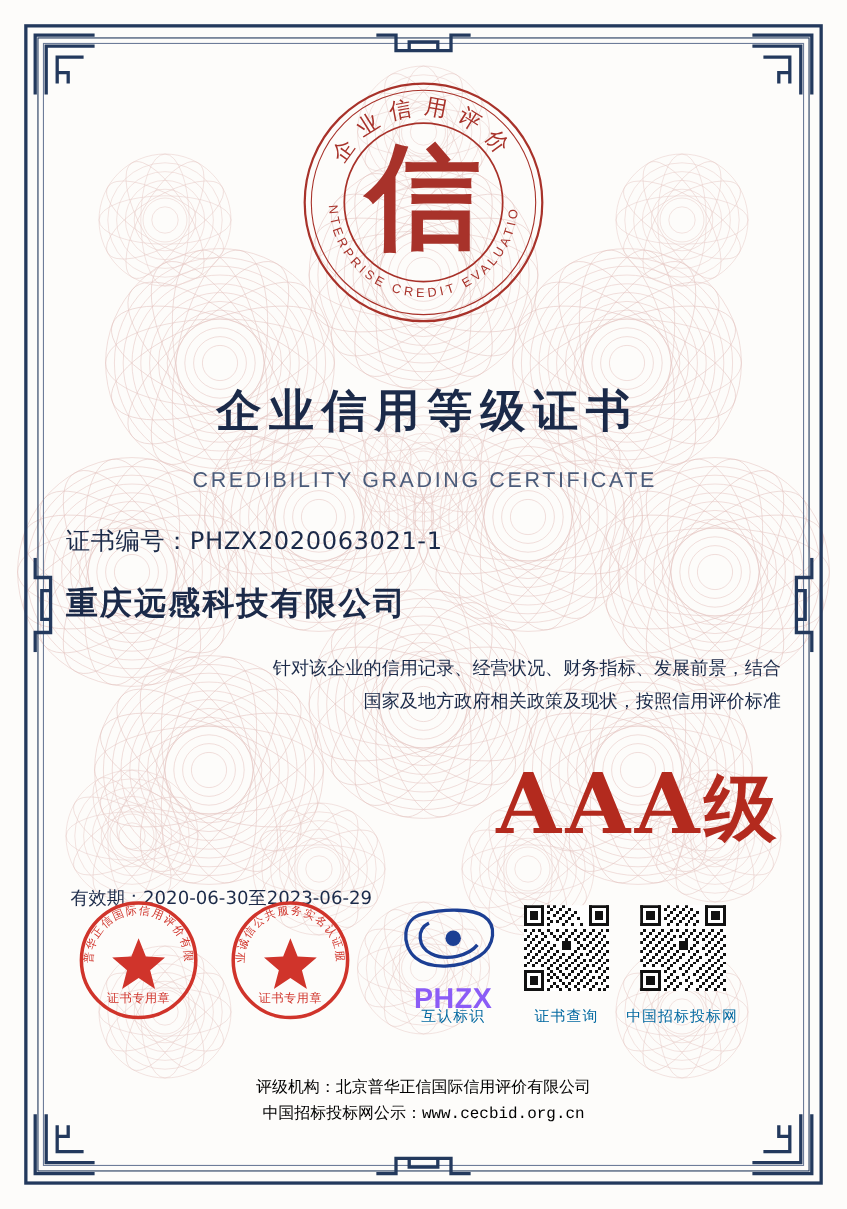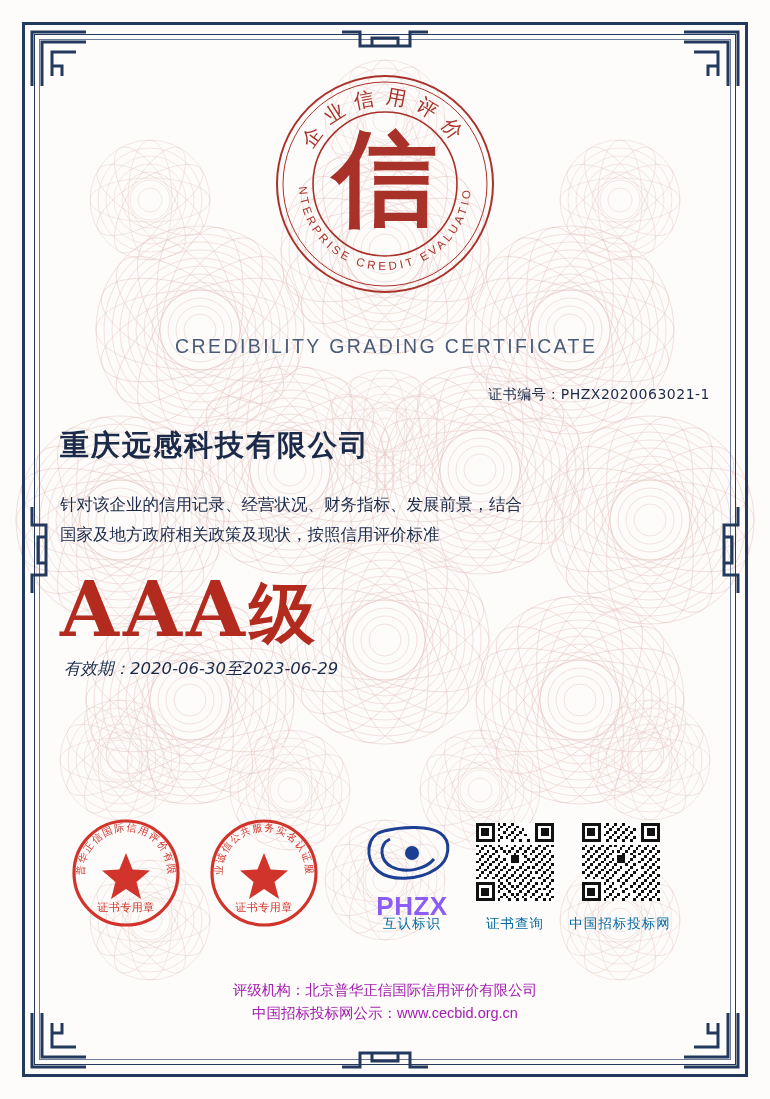--- a/index.html
+++ b/index.html
@@ -114,69 +114,68 @@
     text-align: center;
     margin-top: 25px;
     font-family: "Liberation Sans", sans-serif;
     font-size: 19.5px;
     letter-spacing: 2.4px;
     color: #4a5b7a;
     text-indent: 2.4px;
   }
 
   .cert-no {
-    text-align: right;
+    text-align: left;
     margin-top: 28px;
     font-family: "DejaVu Sans", "Liberation Sans", sans-serif;
-    font-size: 14px;
+    font-size: 22px;
     color: #1b2a49;
     letter-spacing: 0.5px;
   }
 
   .company {
     margin-top: 22px;
     font-family: "DejaVu Sans", "Liberation Sans", sans-serif;
     font-size: 29px;
     font-weight: bold;
     color: #1b2a49;
     letter-spacing: 2px;
   }
 
   .body-text {
     margin-top: 24px;
-    text-align: left;
+    text-align: right;
     font-family: "DejaVu Sans", "Liberation Sans", sans-serif;
     font-size: 16.5px;
     line-height: 30px;
     color: #1b2a49;
   }
   .body-text div { white-space: nowrap; }
 
   .grade {
-    text-align: left;
-    margin-top: 20px;
+    text-align: right;
+    margin-top: 38px;
     font-family: "DejaVu Serif", "Liberation Serif", serif;
     font-size: 76px;
     font-weight: bold;
     color: #b32a1e;
     letter-spacing: 4px;
     line-height: 1.05;
   }
   .grade .cn {
     font-family: "DejaVu Sans", "Liberation Sans", sans-serif;
     font-size: 66px;
   }
 
   .validity {
-    margin-top: 8px;
+    margin-top: 35px;
     margin-left: 4px;
     font-family: "DejaVu Sans", "Liberation Sans", sans-serif;
     font-size: 16.5px;
     color: #1b2a49;
-    font-style: italic;
   }
 
   
   .marks-row {
     position: absolute;
     left: 0;
     right: 0;
     bottom: 106px;
     height: 126px;
   }
@@ -228,23 +227,23 @@
   .mark-caption.c2 { left: 400px; }
   .mark-caption.c3 { left: 505px; }
 
   
   .footer {
     position: absolute;
     left: 0;
     right: 0;
     bottom: 22px;
     text-align: center;
-    font-family: Liberation Sans, sans-serif;
+    font-family: Liberation Mono, monospace;
     font-size: 14.5px;
-    color: #a21caf;
+    color: #000000;
     line-height: 23px;
   }
   .footer div { white-space: nowrap; }
 </style>
 </head>
 <body>
 
 <div class="certificate">
 
   <svg class="guilloche" viewBox="0 0 770 1099" xmlns="http://www.w3.org/2000/svg">
@@ -398,20 +397,21 @@
           <textPath href="#arcTop" startOffset="50%" text-anchor="middle">企业信用评价</textPath>
         </text>
         <text font-family="Liberation Sans, sans-serif" font-size="11.5" fill="#a8322a" letter-spacing="3.3">
           <textPath href="#arcBot" startOffset="50%" text-anchor="middle">ENTERPRISE CREDIT EVALUATION</textPath>
         </text>
 
         <text x="126" y="128" text-anchor="middle" dominant-baseline="middle" font-family="DejaVu Sans, Liberation Sans, sans-serif" font-size="104" font-weight="bold" fill="#a8322a">信</text>
       </svg>
     </div>
 
+    <div class="title-cn">企业信用等级证书</div>
     <div class="title-en">CREDIBILITY GRADING CERTIFICATE</div>
 
     <div class="cert-no">
       <span>证书编号：</span><span>PHZX2020063021-1</span>
     </div>
 
     <div class="company">重庆远感科技有限公司</div>
 
     <div class="body-text">
       <div>针对该企业的信用记录、经营状况、财务指标、发展前景，结合</div>

